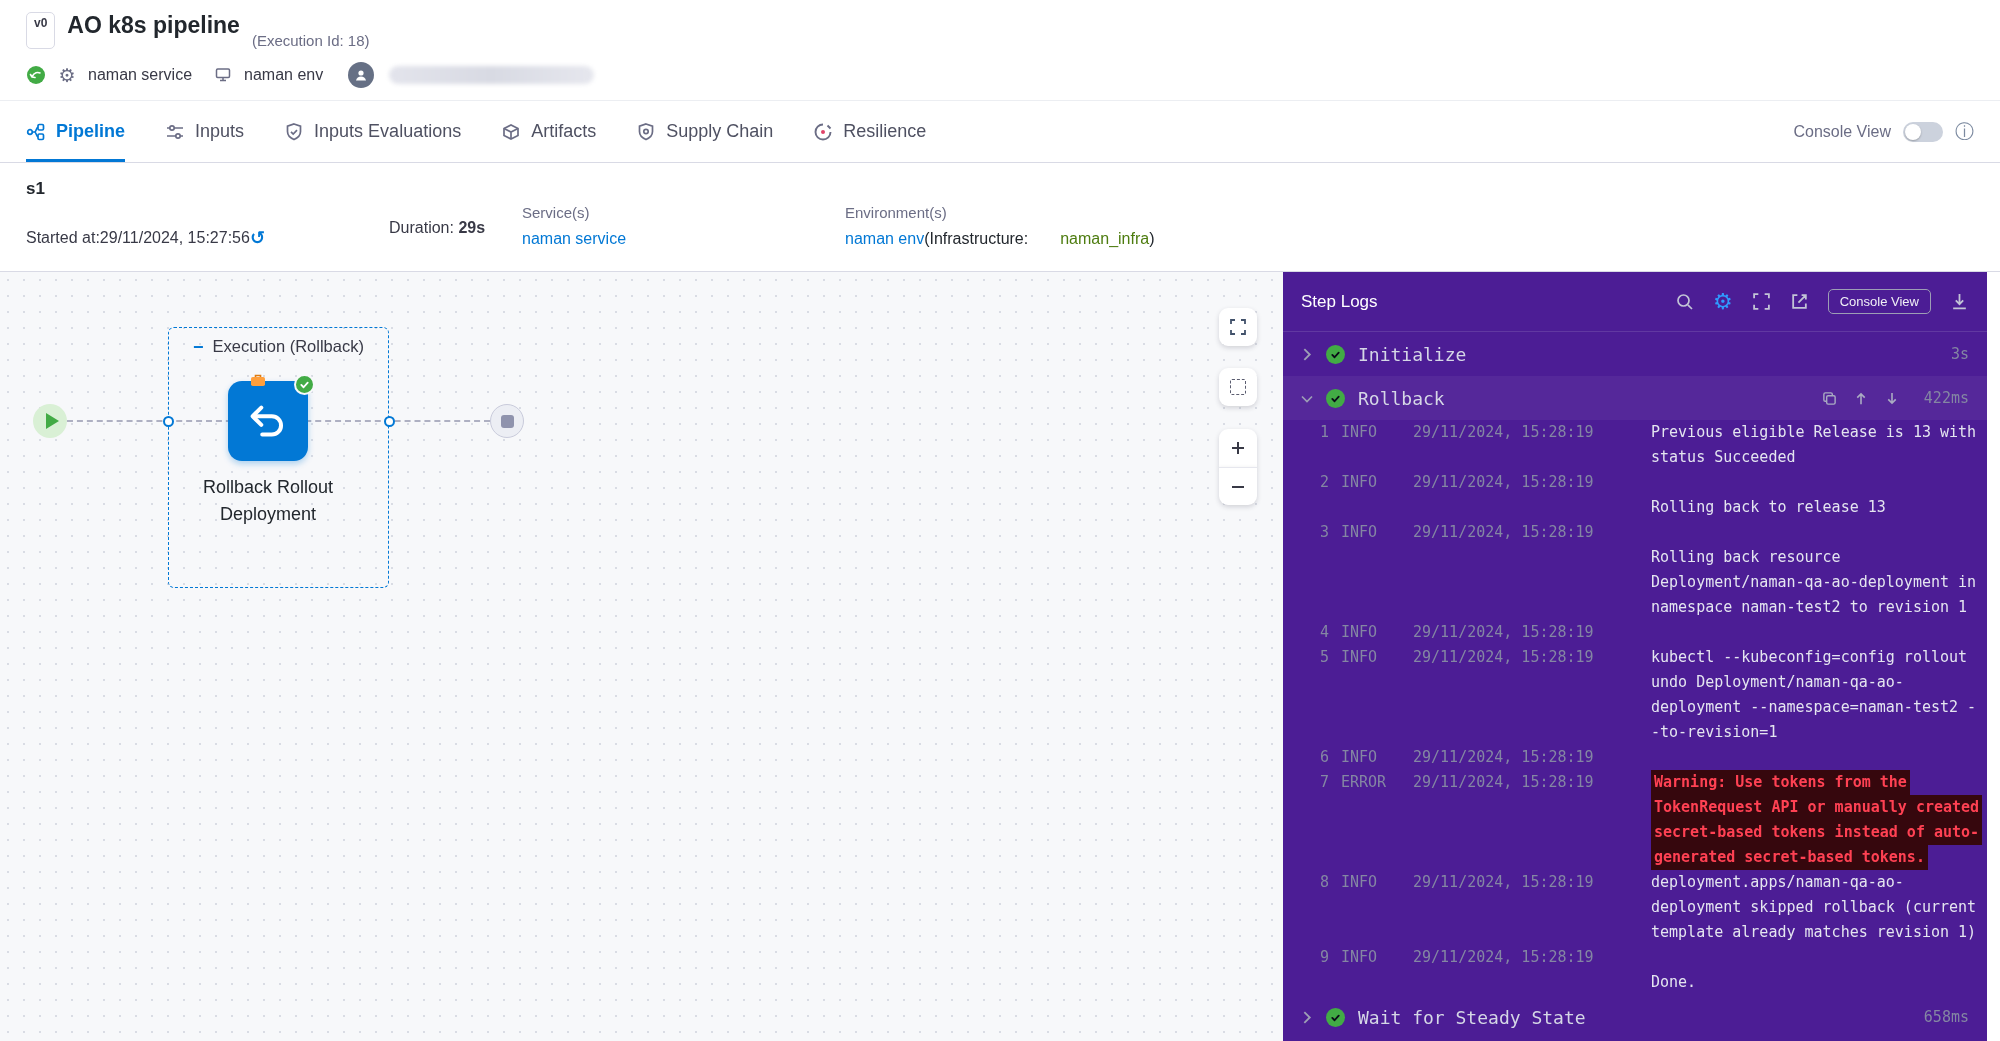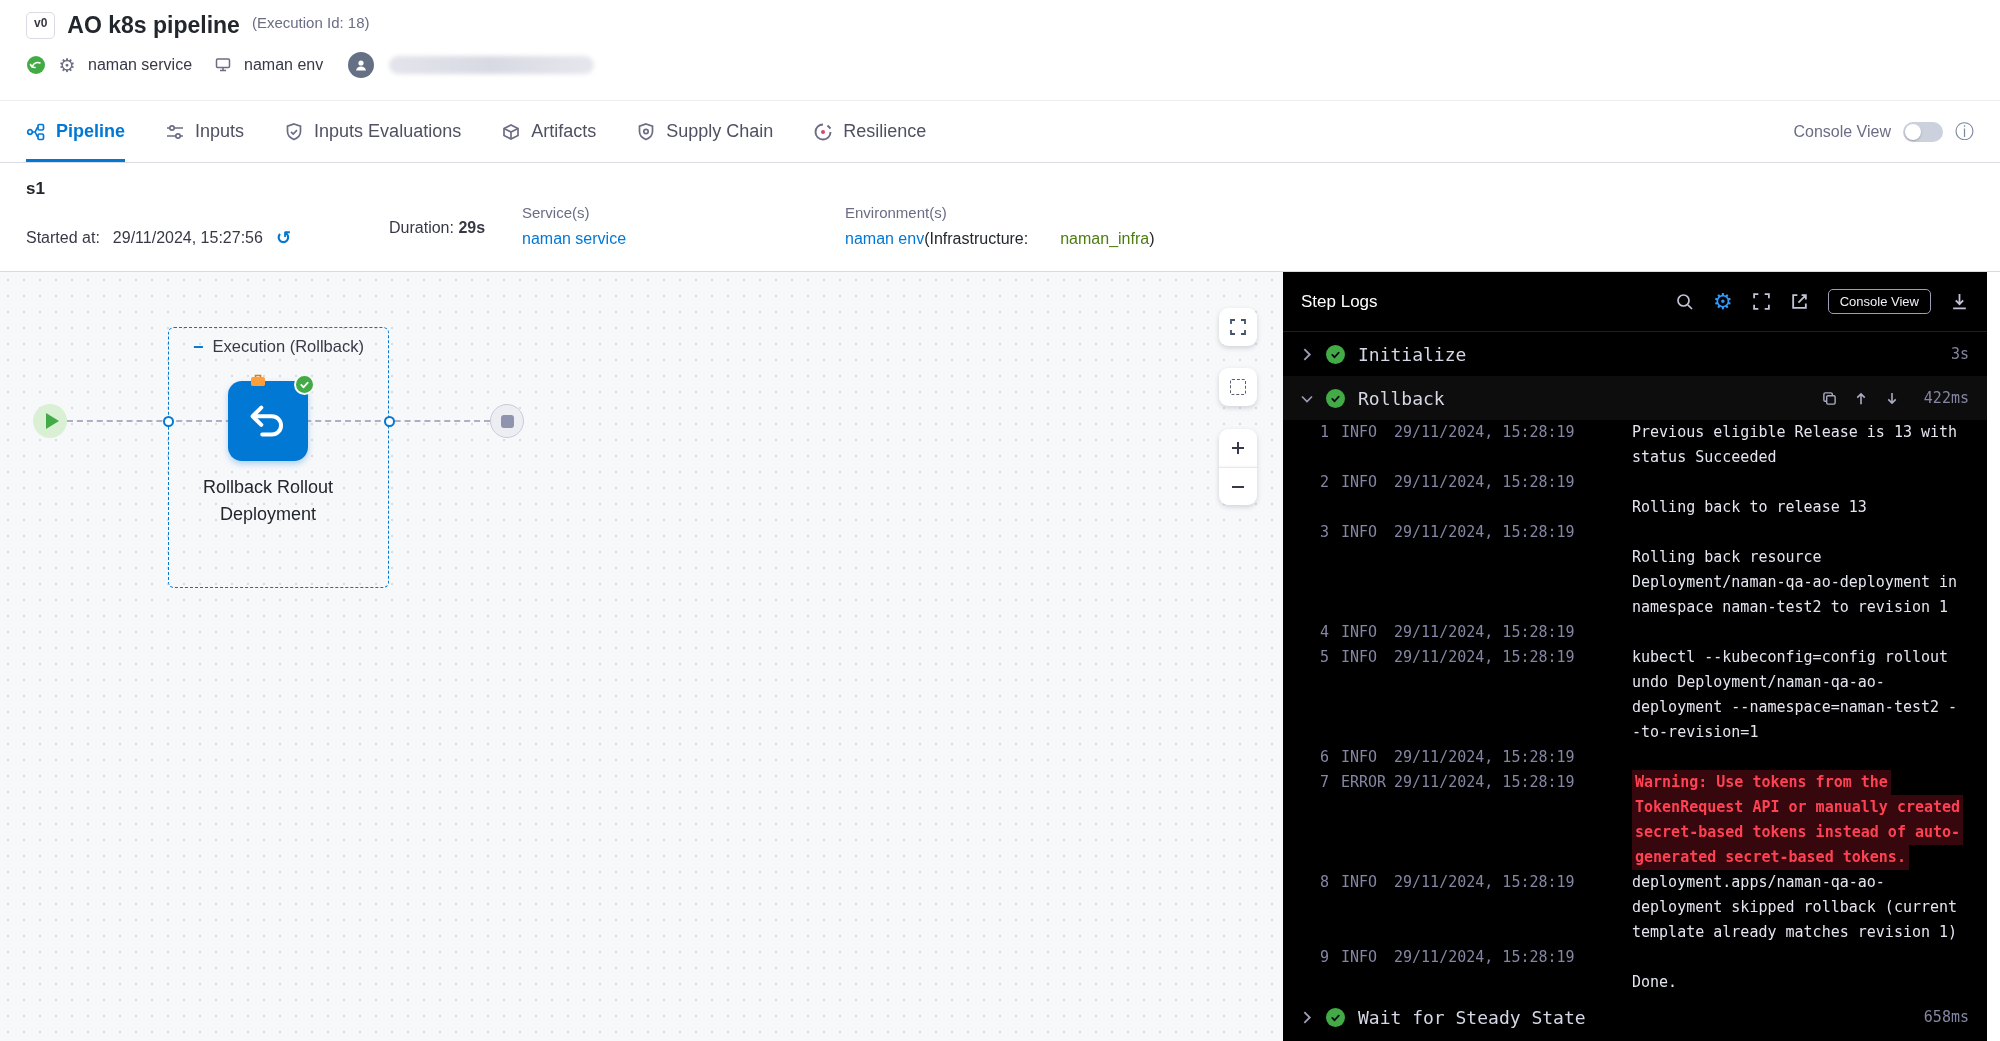--- a/index.html
+++ b/index.html
@@ -5,21 +5,21 @@
   * { margin:0; padding:0; box-sizing:border-box; }
   html,body { width:2000px; height:1041px; overflow:hidden; background:#fff;
     font-family:"Liberation Sans", sans-serif; color:#22272d; }
 
   
   .top-header { padding:12px 26px 0; height:101px; border-bottom:1px solid #eceef2; }
   .title-row { display:flex; gap:12px; }
   .v-badge { font-size:12px; font-weight:bold; color:#383946; border:1px solid #d9dae5;
     border-radius:5px; padding:3px 7px; background:#fff; }
   .page-title { font-size:23px; font-weight:700; color:#22272d; }
-  .exec-id { font-size:15px; color:#6b6d85; margin-top:2px; }
+  .exec-id { font-size:15px; color:#6b6d85; margin-top:20px; }
   .meta-row { display:flex; align-items:center; gap:11px; margin-top:13px; font-size:16px; color:#383946; }
   .icon-18 { width:20px; height:20px; display:inline-flex; align-items:center; justify-content:center; }
   .gear-glyph { font-family:"DejaVu Sans", sans-serif; font-size:19px; color:#6b6d85; }
   .avatar { width:26px; height:26px; border-radius:50%; background:#667085; display:inline-flex;
     align-items:center; justify-content:center; margin-left:14px; }
   .redacted { width:205px; height:18px; border-radius:9px; margin-left:4px;
     background:linear-gradient(90deg,#e3e4ec,#d8dae3,#e6e7ee); filter:blur(2px); }
 
   
   .tabs { height:62px; display:flex; align-items:center; padding:0 26px; gap:40px;
@@ -34,21 +34,21 @@
   .console-view-label { font-size:16px; color:#6b6d85; }
   .toggle { width:40px; height:20px; border-radius:10px; background:#ccd2dd; position:relative; cursor:pointer; }
   .toggle .knob { position:absolute; left:2px; top:2px; width:16px; height:16px; border-radius:50%;
     background:#fff; box-shadow:0 1px 2px rgba(0,0,0,.25); }
   .info-glyph { font-family:"DejaVu Sans", sans-serif; font-size:19px; color:#7c8aa0; }
 
   
   .stage-bar { height:109px; background:#fff; border-bottom:1px solid #d9dae5; display:flex; padding:16px 26px 0; }
   .stage-col1 { width:363px; }
   .stage-name { font-size:17px; font-weight:700; margin-bottom:28px; }
-  .started-row { font-size:16px; color:#383946; display:flex; align-items:center; gap:13px; }
+  .started-row { font-size:16px; color:#383946; display:flex; align-items:center; gap:0; }
   .history-glyph { font-family:"DejaVu Sans", sans-serif; color:#0278d5; font-size:18px; font-weight:bold; }
   .stage-col2 { width:133px; padding-top:40px; font-size:16px; color:#383946; }
   .stage-col2 b { font-weight:700; }
   .stage-col3 { width:323px; padding-top:25px; }
   .stage-col4 { flex:1; padding-top:25px; }
   .stage-label { font-size:15px; color:#6b6d85; }
   .stage-value { font-size:16px; margin-top:9px; }
   .link-blue { color:#0278d5; cursor:pointer; }
   .infra-orange { color:#4d7c0f;margin-left:32px; }
 
@@ -83,21 +83,21 @@
 
   .ctrl { position:absolute; right:26px; width:38px; height:38px; background:#fff; border-radius:9px;
     box-shadow:0 2px 5px rgba(40,41,61,.18); display:flex; align-items:center; justify-content:center; cursor:pointer; }
   .ctrl.expand { top:36px; }
   .ctrl.marquee { top:96px; }
   .ctrl.zoom-in { top:157px; border-radius:9px 9px 0 0; }
   .ctrl.zoom-out { top:195px; border-radius:0 0 9px 9px; border-top:1px solid #e6e7ee; }
   .marquee-sq { width:16px; height:16px; border:1.8px dashed #5b5d70; border-radius:2px; }
 
   
-  .log-panel { width:704px; margin-right:13px; background:#000000; color:#d6d8e6; overflow:hidden;
+  .log-panel { width:704px; margin-right:13px; background:#4c1d95; color:#d6d8e6; overflow:hidden;
     display:flex; flex-direction:column; }
   .panel-header { height:60px; flex:none; display:flex; align-items:center; gap:19px; padding:0 18px;
     border-bottom:1px solid rgba(255,255,255,.12); }
   .panel-title { font-size:17px; color:#fff; margin-right:auto; }
   .ph-icon { display:inline-flex; align-items:center; justify-content:center; cursor:pointer; }
   .gear-blue { font-family:"DejaVu Sans", sans-serif; font-size:22px; color:#2f9bff; }
   .console-btn { border:1px solid #9d9eb5; color:#f0f0f6; font-size:13px; padding:4px 11px;
     border-radius:5px; cursor:pointer; white-space:nowrap; }
 
   .mono { font-family:"DejaVu Sans Mono", monospace; }
@@ -108,21 +108,21 @@
   .sec-icons { margin-left:auto; display:flex; align-items:center; gap:17px; }
   .sec-icons + .duration { margin-left:12px; }
   .check-circle { width:19px; height:19px; border-radius:50%; background:#42ab45; display:inline-flex;
     align-items:center; justify-content:center; flex:none; }
   .chev { display:inline-flex; width:12px; flex:none; }
 
   .log-lines { flex:none; }
   .log-row { display:flex; height:25px; line-height:25px; font-size:15px; padding-left:30px; white-space:pre; }
   .ln  { width:16px; text-align:right; color:#8486a3; flex:none; }
   .lvl { width:52px; margin-left:12px; color:#8486a3; flex:none; }
-  .lt  { width:230px; margin-left:1px; color:#8486a3; flex:none; }
+  .lt  { width:230px; margin-left:20px; color:#8486a3; flex:none; }
   .lm  { margin-left:8px; color:#e4e5f0; }
   .log-row.err .lm { color:#ff4153; font-weight:bold; background:#36070d; padding:0 3px; }
 </style>
 </head>
 <body>
 
 <header class="top-header">
   <div class="title-row">
     <span class="v-badge">v0</span>
     <span class="page-title">AO k8s pipeline</span>

